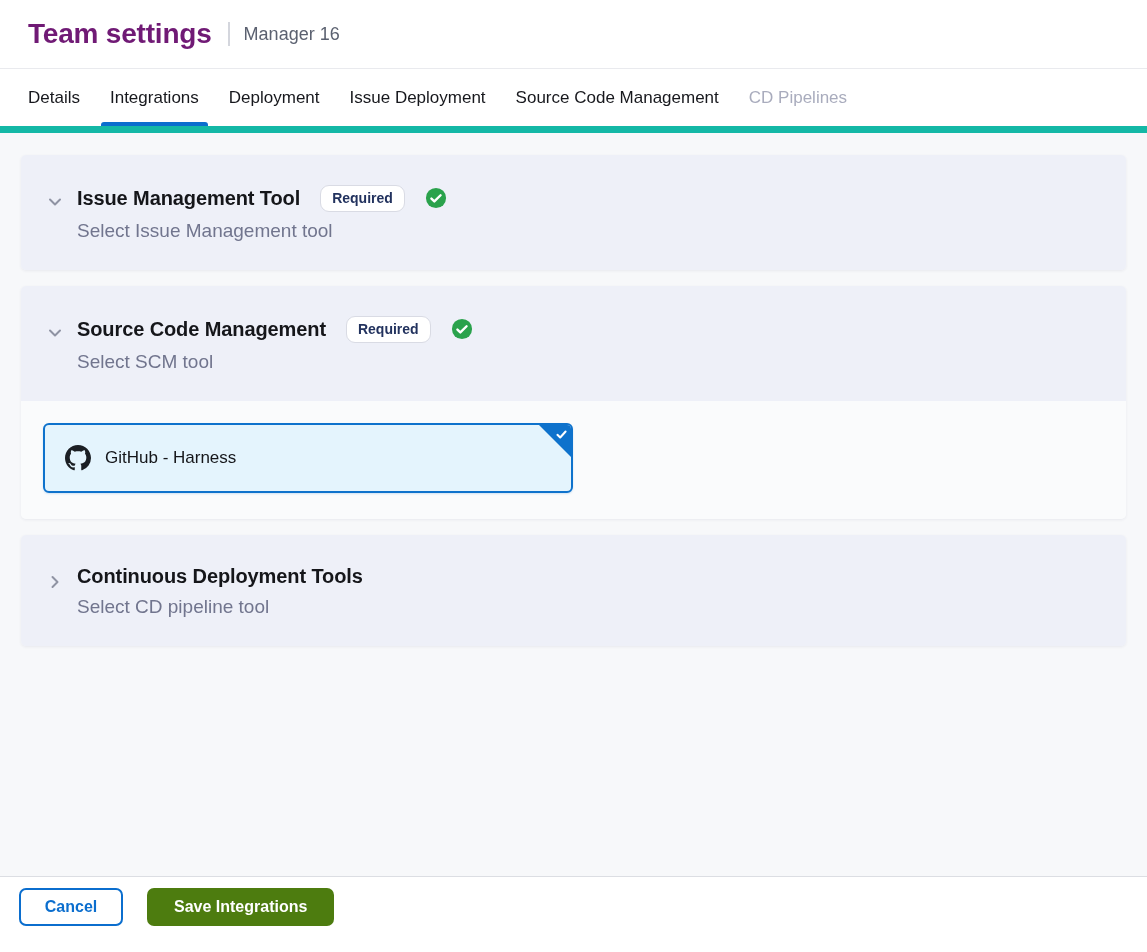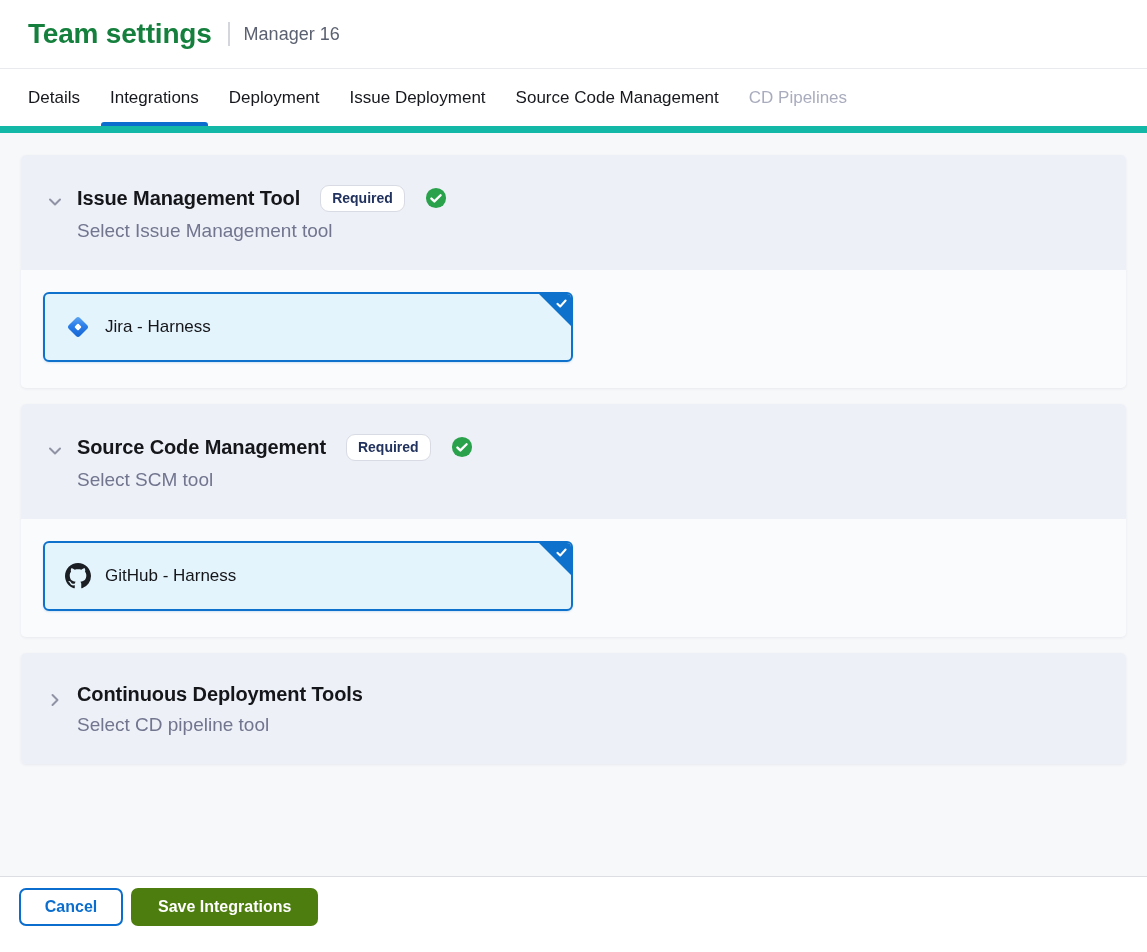--- a/index.html
+++ b/index.html
@@ -12,21 +12,21 @@
   }
 
   
   .page-header {
     height:69px;
     display:flex; align-items:center;
     padding:0 28px;
     background:#ffffff;
     border-bottom:1px solid #e9eaee;
   }
-  .page-title { font-size:28px; font-weight:bold; letter-spacing:-0.2px; color:#15803d; }
+  .page-title { font-size:28px; font-weight:bold; letter-spacing:-0.2px; color:#701a75; }
   .title-divider { width:2px; height:24px; background:#d4d6dd; margin:0 14px 0 16px; }
   .page-subtitle { font-size:18px; color:#5b6170; }
 
   
   .tabbar {
     height:64px;
     display:flex; align-items:stretch;
     gap:30px;
     padding:0 28px;
     background:#ffffff;
@@ -119,21 +119,21 @@
     width:13px; height:13px;
   }
 
   
   .footer {
     height:61px;
     background:#ffffff;
     border-top:1px solid #dcdee3;
     display:flex; align-items:center;
     padding:16px 19px;
-    gap:8px;
+    gap:24px;
   }
   .btn {
     height:38px;
     border-radius:7px;
     font-family:"Liberation Sans", sans-serif;
     font-size:16px; font-weight:bold;
     cursor:pointer;
     display:inline-flex; align-items:center; justify-content:center;
   }
   .btn-secondary {
@@ -183,42 +183,20 @@
           <span class="check-circle">
             <svg viewBox="0 0 24 24" width="22" height="22">
               <circle cx="12" cy="12" r="11" fill="#2aa24c"></circle>
               <path d="M7 12.6 L10.2 15.7 L17 9" stroke="#ffffff" stroke-width="2.6" fill="none" stroke-linecap="round" stroke-linejoin="round"></path>
             </svg>
           </span>
         </div>
         <div class="sec-subtitle">Select Issue Management tool</div>
       </div>
     </div>
-    <div class="section-body">
-      <div class="tool-card">
-        <span class="tool-icon">
-          <svg viewBox="0 0 24 24">
-            <defs>
-              <linearGradient id="jiraGrad" x1="0" y1="0" x2="1" y2="1">
-                <stop offset="0" stop-color="#61a8f2"></stop>
-                <stop offset="0.45" stop-color="#2b7de9"></stop>
-                <stop offset="1" stop-color="#1464d2"></stop>
-              </linearGradient>
-            </defs>
-            <rect x="4.8" y="4.8" width="14.4" height="14.4" rx="2.6" transform="rotate(45 12 12)" fill="url(#jiraGrad)"></rect>
-            <rect x="9.6" y="9.6" width="4.8" height="4.8" rx="1" transform="rotate(45 12 12)" fill="#ffffff"></rect>
-          </svg>
-        </span>
-        <span class="tool-label">Jira - Harness</span>
-        <span class="corner-check"></span>
-        <svg class="corner-check-mark" viewBox="0 0 14 14">
-          <path d="M2.6 7.4 L5.6 10.2 L11.4 3.8" stroke="#ffffff" stroke-width="2.2" fill="none" stroke-linecap="round" stroke-linejoin="round"></path>
-        </svg>
-      </div>
-    </div>
   </section>
 
   <section class="section">
     <div class="section-head">
       <button class="chevron-btn">
         <svg width="18" height="18" viewBox="0 0 18 18" fill="none">
           <path d="M4 6.5 L9 11.5 L14 6.5" stroke="#8f93a3" stroke-width="2" stroke-linecap="round" stroke-linejoin="round"></path>
         </svg>
       </button>
       <div>

